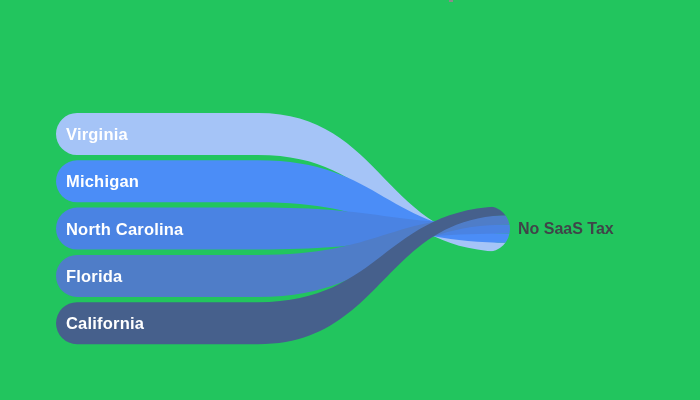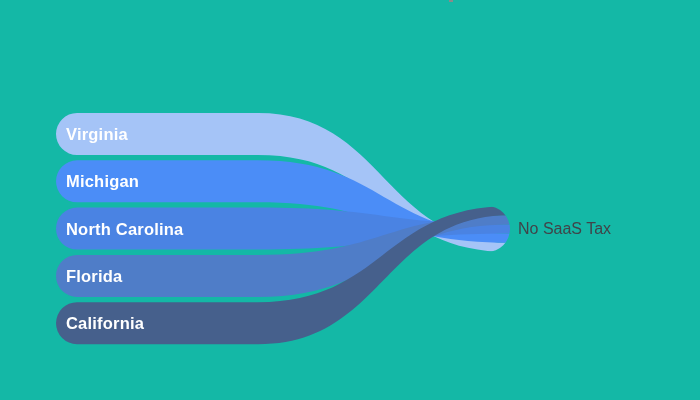--- a/index.html
+++ b/index.html
@@ -4,41 +4,41 @@
 <style>
   html, body {
     margin: 0;
     padding: 0;
     background: #ffffff;
   }
   .stage {
     position: relative;
     width: 700px;
     height: 400px;
-    background: #14b8a6;
+    background: #22c55e;
     overflow: hidden;
     font-family: "Liberation Sans", sans-serif;
   }
   .stage svg {
     position: absolute;
     left: 0;
     top: 0;
   }
   .node-label {
     font-family: "Liberation Sans", sans-serif;
     font-weight: bold;
     font-size: 16.5px;
     fill: #ffffff;
     letter-spacing: 0.2px;
   }
   .target-label {
     position: absolute;
     left: 518px;
     top: 220px;
-    font-weight: normal;
+    font-weight: bold;
     font-size: 16px;
     color: #404449;
     white-space: nowrap;
   }
   .title-artifact {
     position: absolute;
     left: 449px;
     top: 0;
     width: 4px;
     height: 2px;

